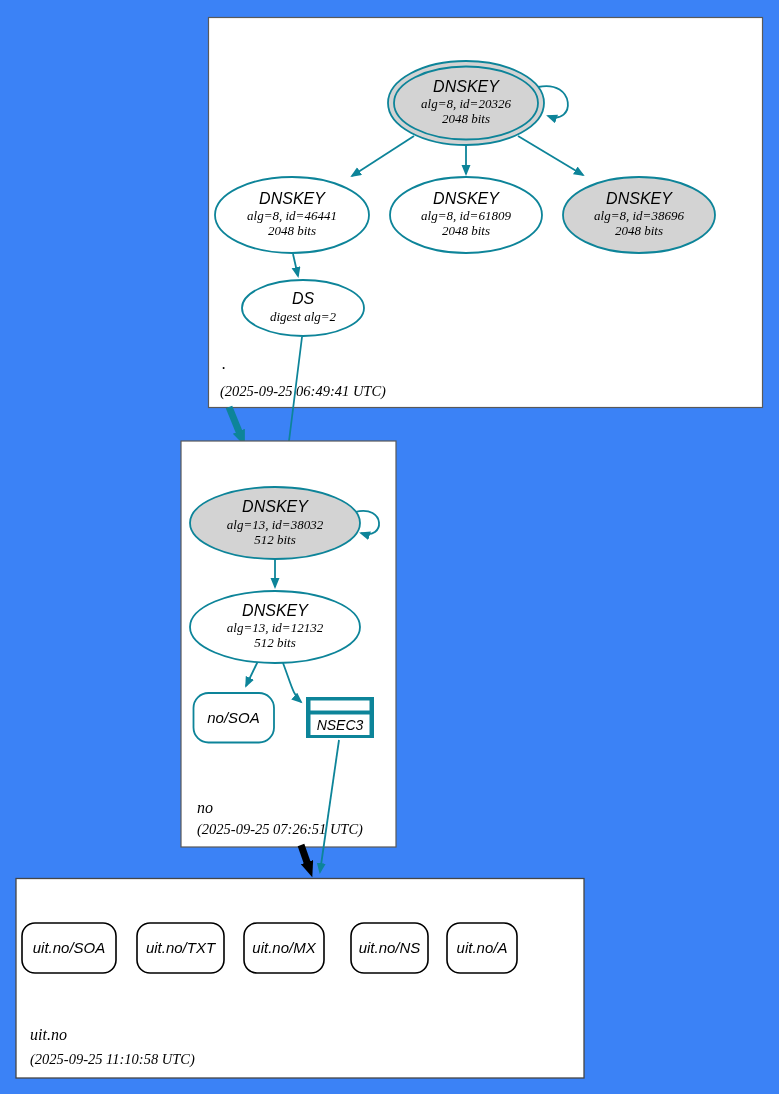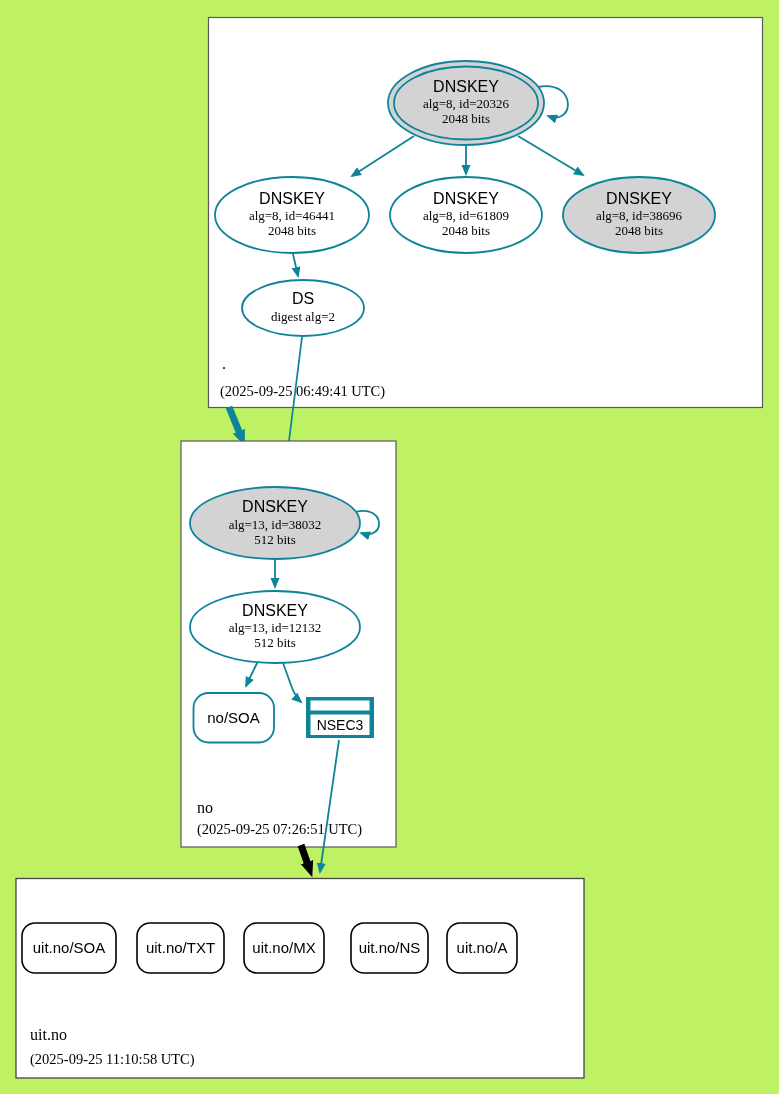--- a/index.html
+++ b/index.html
@@ -1,16 +1,16 @@
 <!DOCTYPE html>
 <html><head>
 <meta charset="utf-8">
 <style>
   html,body{margin:0;padding:0;background:#ffffff;}
-  .canvas{position:relative;width:779px;height:1094px;background:#bef264;overflow:hidden;}
+  .canvas{position:relative;width:779px;height:1094px;background:#3b82f6;overflow:hidden;font-style:italic;}
   svg{position:absolute;left:0;top:0;}
   text{fill:#000000;}
   .t-sans{font-family:"Liberation Sans",sans-serif;}
   .t-serif{font-family:"Liberation Serif",serif;}
   .node-title{font-size:16px;}
   .node-detail{font-size:13px;}
   .zone-label{font-size:16px;}
   .zone-ts{font-size:14.5px;}
   .rr-label{font-size:15px;}
   .nsec-label{font-size:14px;}

